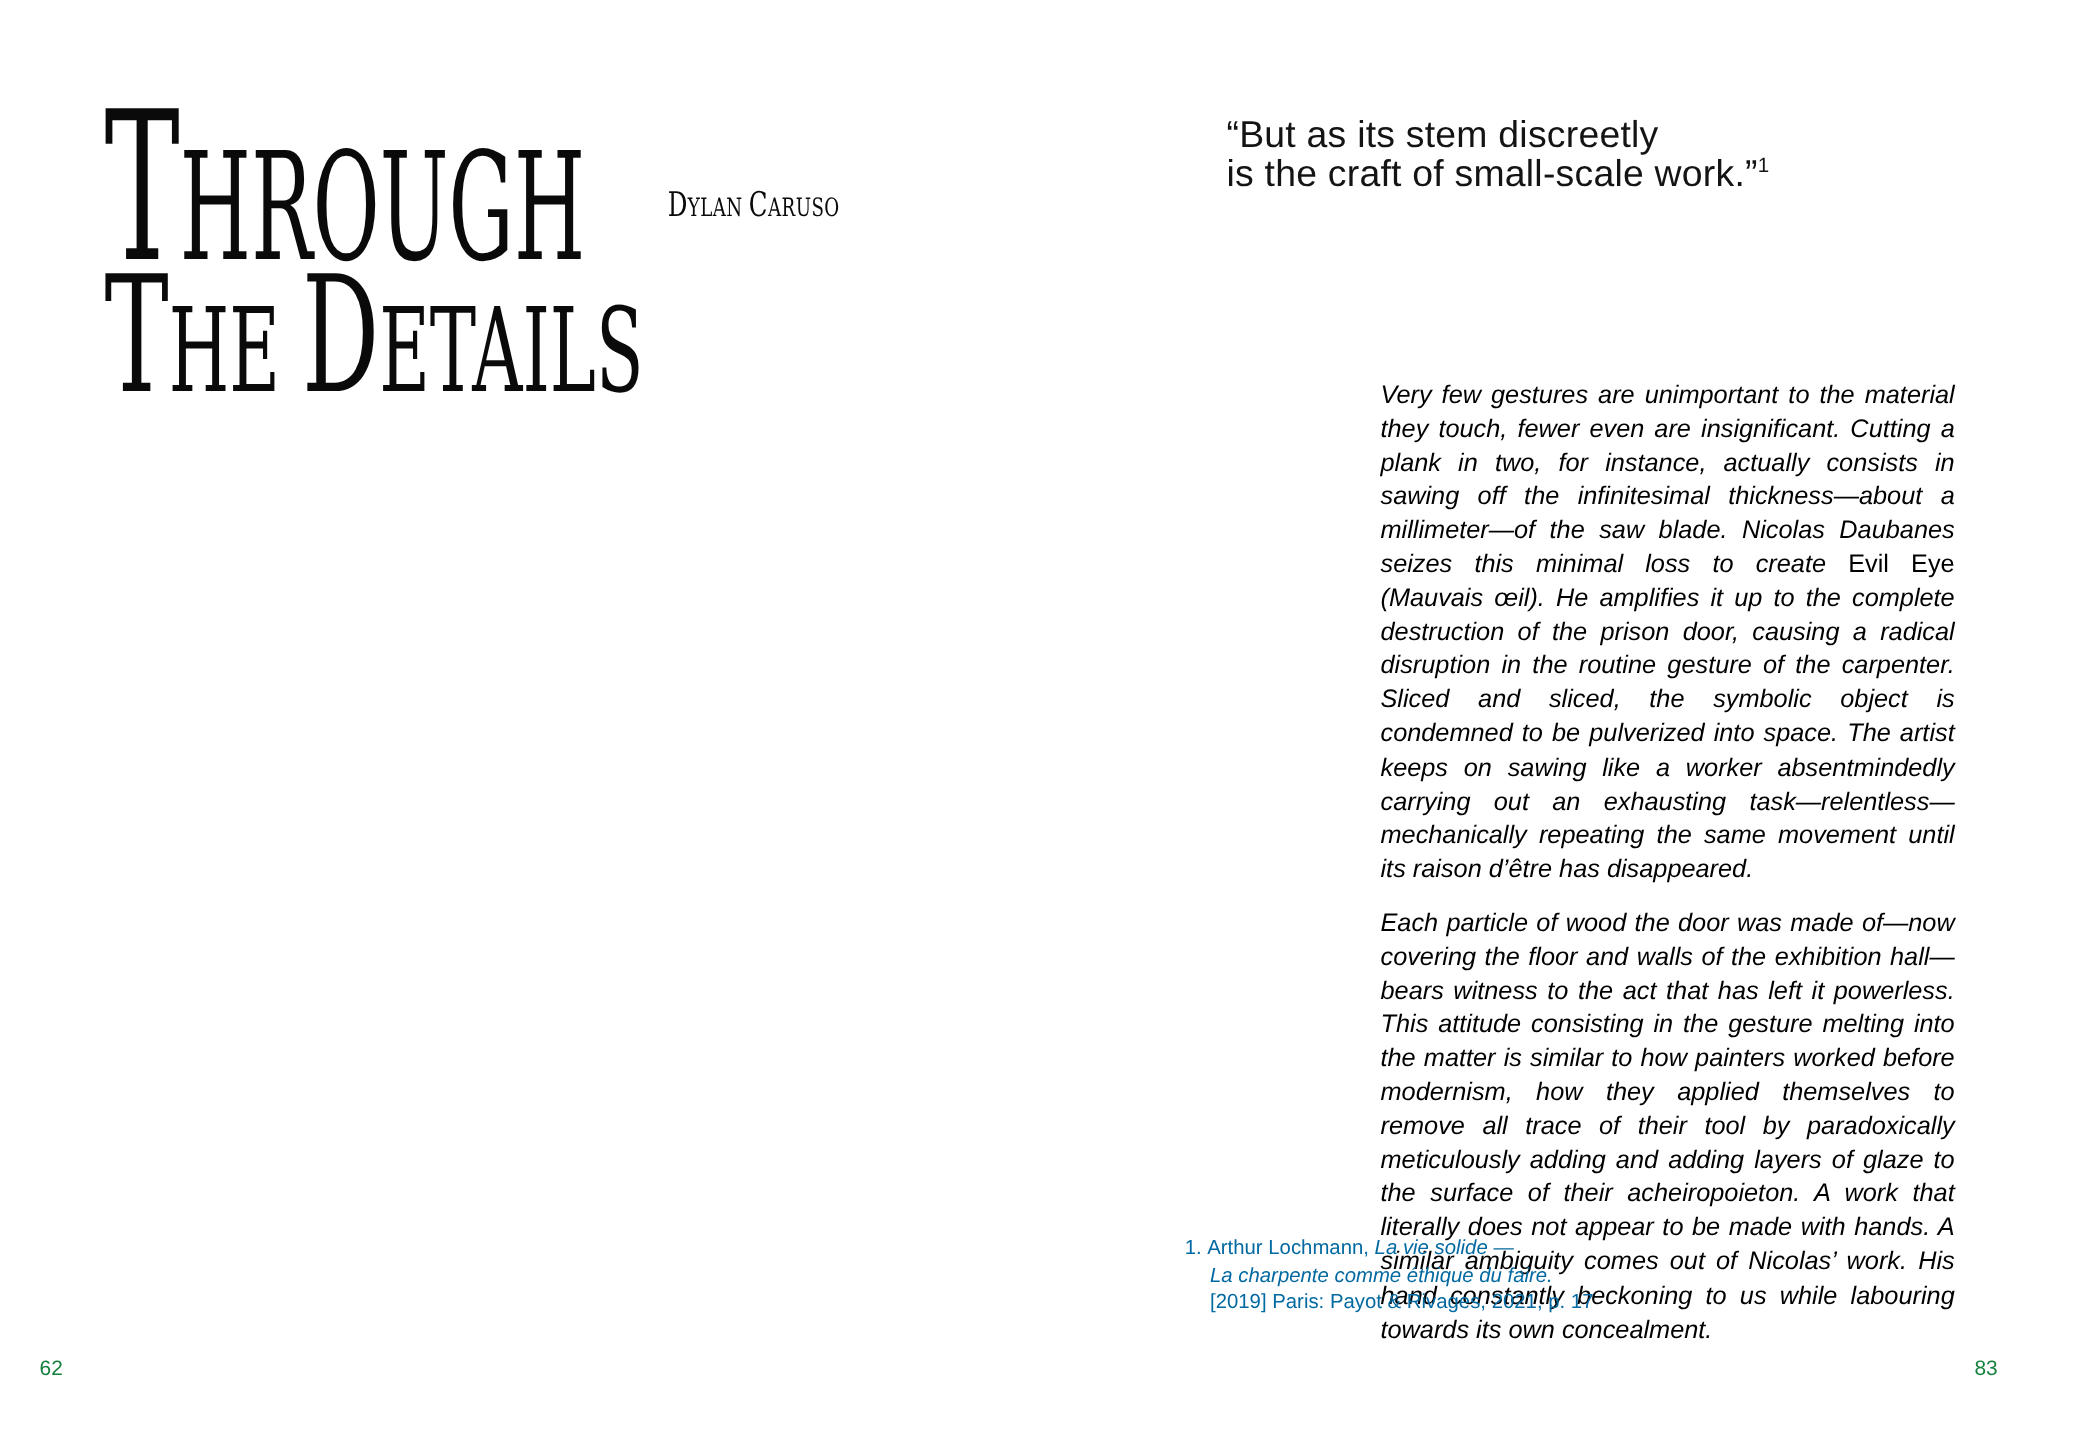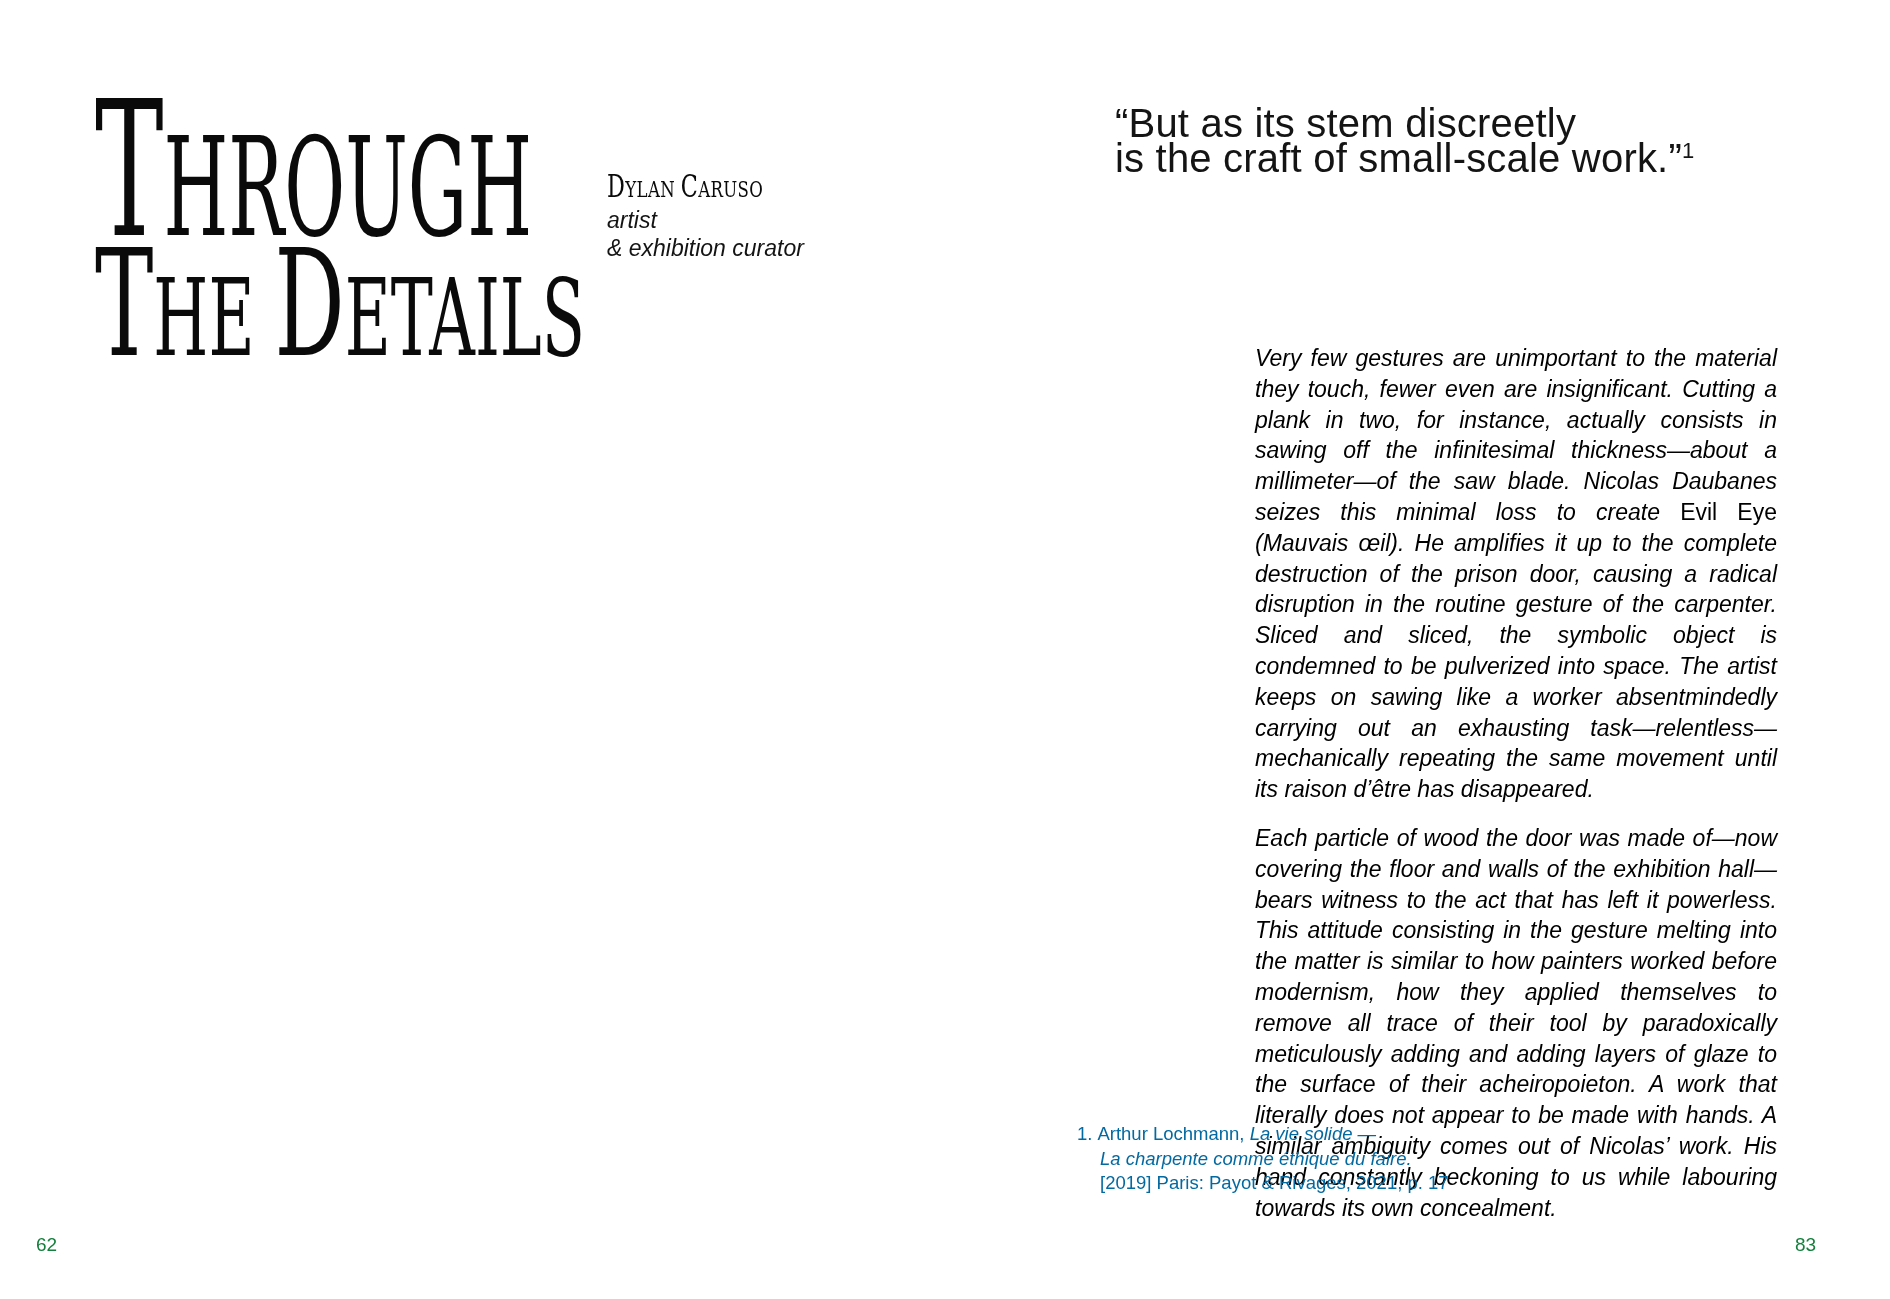--- a/index.html
+++ b/index.html
@@ -63,21 +63,21 @@
     line-height: 28px;
     color: #141414;
   }
 
   
   .pull-quote {
     position: absolute;
     left: 170px;
     top: 106px;
     width: 640px;
-    font-size: 40px;
+    font-size: 34px;
     line-height: 35px;
     letter-spacing: 0.2px;
     color: #141414;
   }
   .pull-quote sup {
     font-size: 0.55em;
     vertical-align: super;
     line-height: 0;
   }
 
@@ -126,24 +126,20 @@
 
   <div class="page page-left">
 
     <svg class="title-svg" width="720" height="310">
       <text x="0" y="157" textLength="437" lengthAdjust="spacingAndGlyphs"><tspan class="t-cap-1">T</tspan><tspan class="t-rest-1">HROUGH</tspan></text>
       <text x="0" y="277" textLength="490" lengthAdjust="spacingAndGlyphs"><tspan class="t-cap-2">T</tspan><tspan class="t-rest-2">HE </tspan><tspan class="t-cap-2">D</tspan><tspan class="t-rest-2">ETAILS</tspan></text>
     </svg>
 
     <div class="author-block">
       <div class="author-name"><span class="cap">D</span><span class="rest">YLAN </span><span class="cap">C</span><span class="rest">ARUSO</span></div>
-      <div class="author-roles">
-        <div>artist</div>
-        <div>&amp; exhibition curator</div>
-      </div>
     </div>
 
     <div class="page-number left">62</div>
   </div>
 
   <div class="page page-right">
 
     <div class="pull-quote">
       <div>“But as its stem discreetly</div>
       <div><span>is the craft of small-scale work.”</span><sup>1</sup></div>

